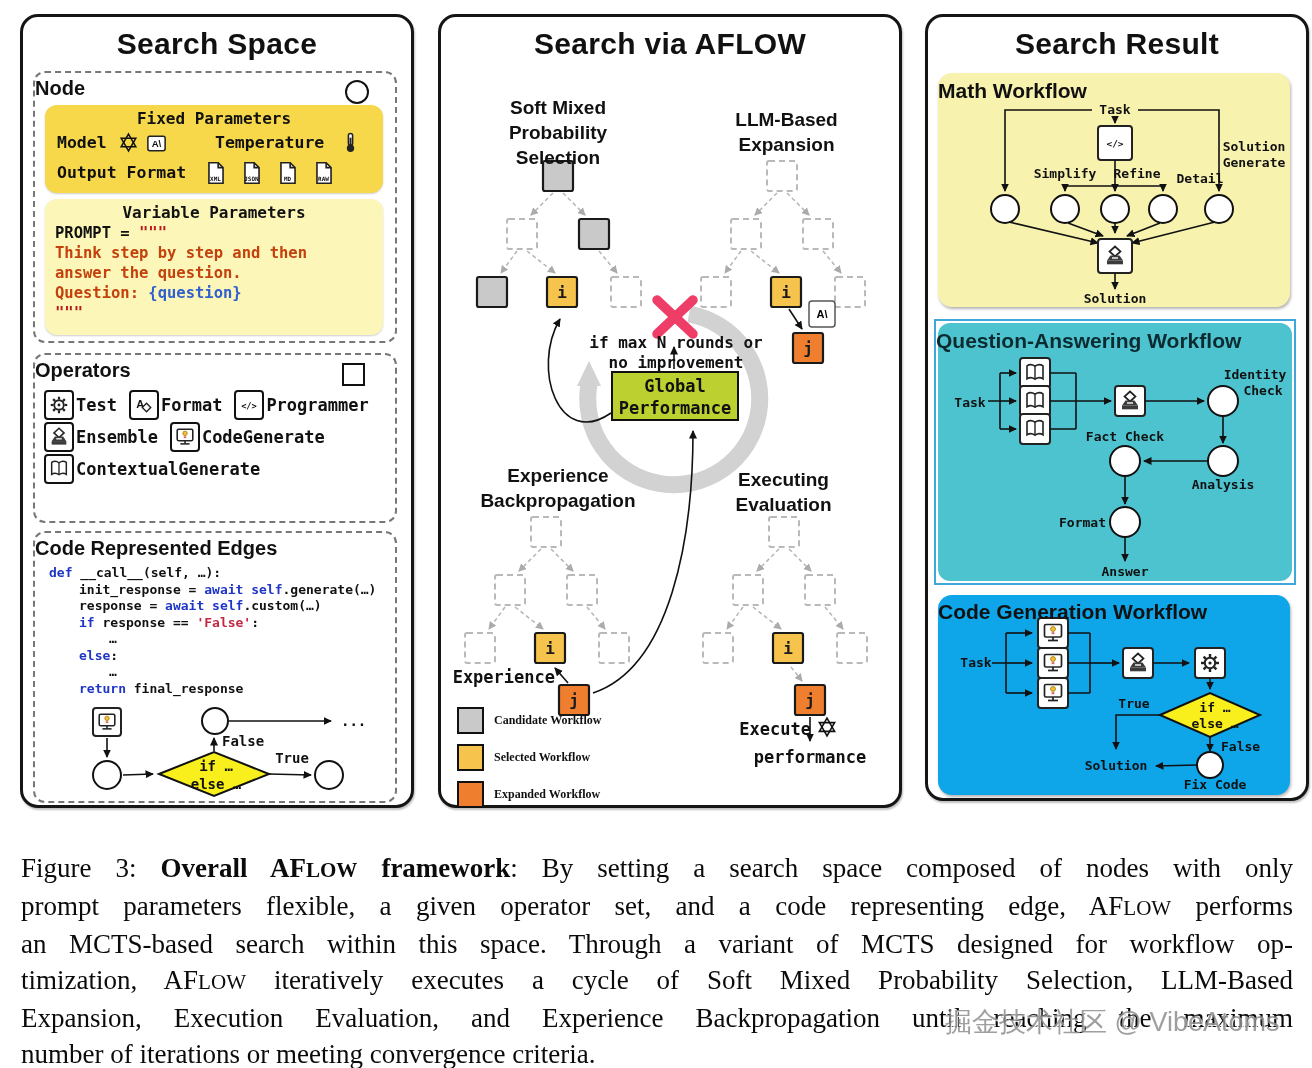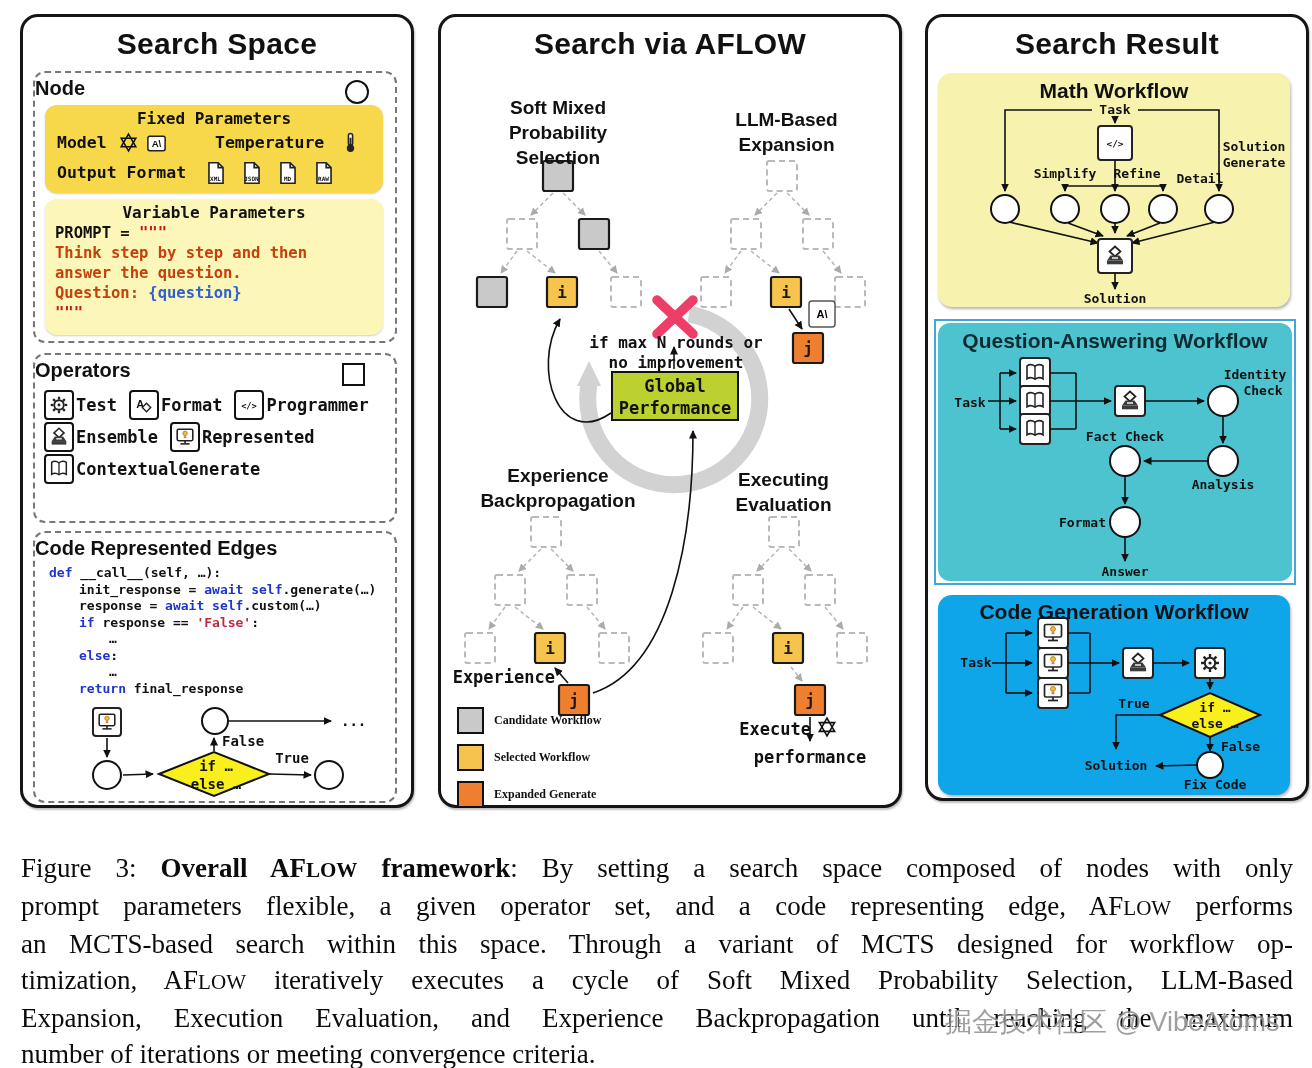--- a/index.html
+++ b/index.html
@@ -48,21 +48,21 @@
   .lg-row{display:flex;align-items:center;gap:10px;margin-bottom:10px;}
   .lg-sw{width:23px;height:23px;border:2px solid #111;flex:none;}
   .sw-gray{background:#c9c9c9;} .sw-yel{background:#f6c44c;} .sw-org{background:#ef7f2e;}
   .lg-label{font-weight:bold;font-size:12px;font-family:Liberation Serif, serif;}
   
   .wfcard{position:absolute;border-radius:14px;box-shadow:1px 2px 3px rgba(0,0,0,.3);}
   #math-card{left:10px;top:56px;width:352px;height:234px;background:#f7f2ae;}
   #qa-wrap{position:absolute;left:6px;top:302px;width:358px;height:262px;border:2px solid #3fa7dc;background:#fff;}
   #qa-card{position:absolute;left:2px;top:2px;right:2px;bottom:2px;background:#4cc3cf;border-radius:12px;}
   #cg-card{left:10px;top:578px;width:352px;height:200px;background:#0ea5e9;}
-  .wftitle{position:absolute;left:0;width:100%;text-align:center;font-weight:bold;font-size:21px;z-index:3;}
+  .wftitle{position:absolute;left:0;width:100%;text-align:left;font-weight:bold;font-size:21px;z-index:3;}
   .wfsvg{position:absolute;z-index:2;}
   
   .ml{font:bold 13px "DejaVu Sans Mono",monospace;fill:#111;}
   .ml14{font:bold 14px "DejaVu Sans Mono",monospace;fill:#111;}
   .ml17{font:bold 17px "DejaVu Sans Mono",monospace;fill:#111;}
   .tl{font:bold 16px "DejaVu Sans Mono",monospace;fill:#1a1a1a;}
   .filetxt{font:bold 5.5px "DejaVu Sans Mono",monospace;fill:#111;text-anchor:middle;}
   
   #caption{position:absolute;left:21px;top:850px;width:1272px;font-family:"Liberation Serif",serif;font-size:27px;line-height:36px;color:#0b0b0b;}
   .cap-line{text-align:justify;}
@@ -237,21 +237,21 @@
               </svg>
             </span>
             <span class="op-label">Ensemble</span>
           </span>
         <span class="op-item">
             <span class="opbox">
               <svg width="22" height="22" viewBox="0 0 24 24">
                 <use href="#ic-comp"></use>
               </svg>
             </span>
-            <span class="op-label">Represented</span>
+            <span class="op-label">CodeGenerate</span>
           </span>
       </div>
       <div class="op-row">
         <span class="op-item">
             <span class="opbox">
               <svg width="22" height="22" viewBox="0 0 24 24">
                 <use href="#ic-book"></use>
               </svg>
             </span>
             <span class="op-label">ContextualGenerate</span>
@@ -412,21 +412,21 @@
     <div class="lg-row">
         <span class="lg-sw sw-gray"></span>
         <span class="lg-label">Candidate Workflow</span>
       </div>
     <div class="lg-row">
         <span class="lg-sw sw-yel"></span>
         <span class="lg-label">Selected Workflow</span>
       </div>
     <div class="lg-row">
         <span class="lg-sw sw-org"></span>
-        <span class="lg-label">Expanded Generate</span>
+        <span class="lg-label">Expanded Workflow</span>
       </div>
   </div>
 </div>
 
 <div class="panel" id="panel-right">
   <div class="ptitle">Search Result</div>
 
   <div class="wfcard" id="math-card">
     <div class="wftitle" style="top:6px">Math Workflow</div>
     <svg class="wfsvg" style="left:0;top:26px" width="352" height="208">

